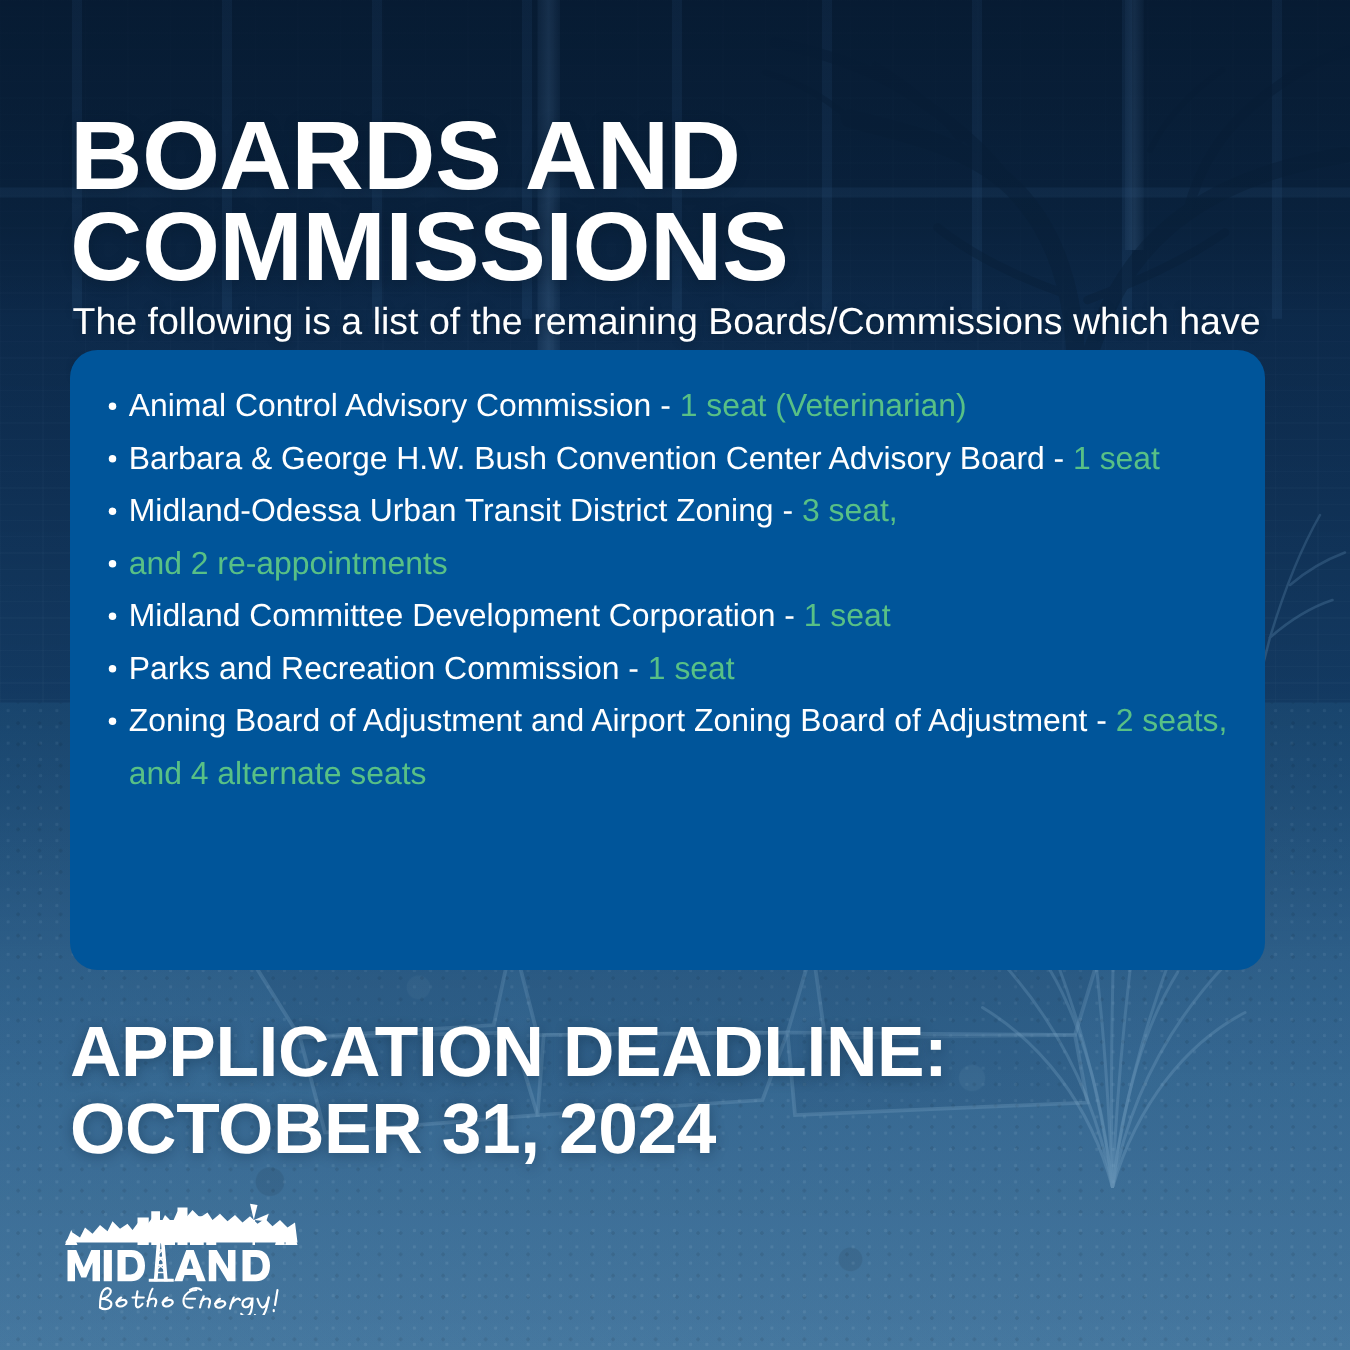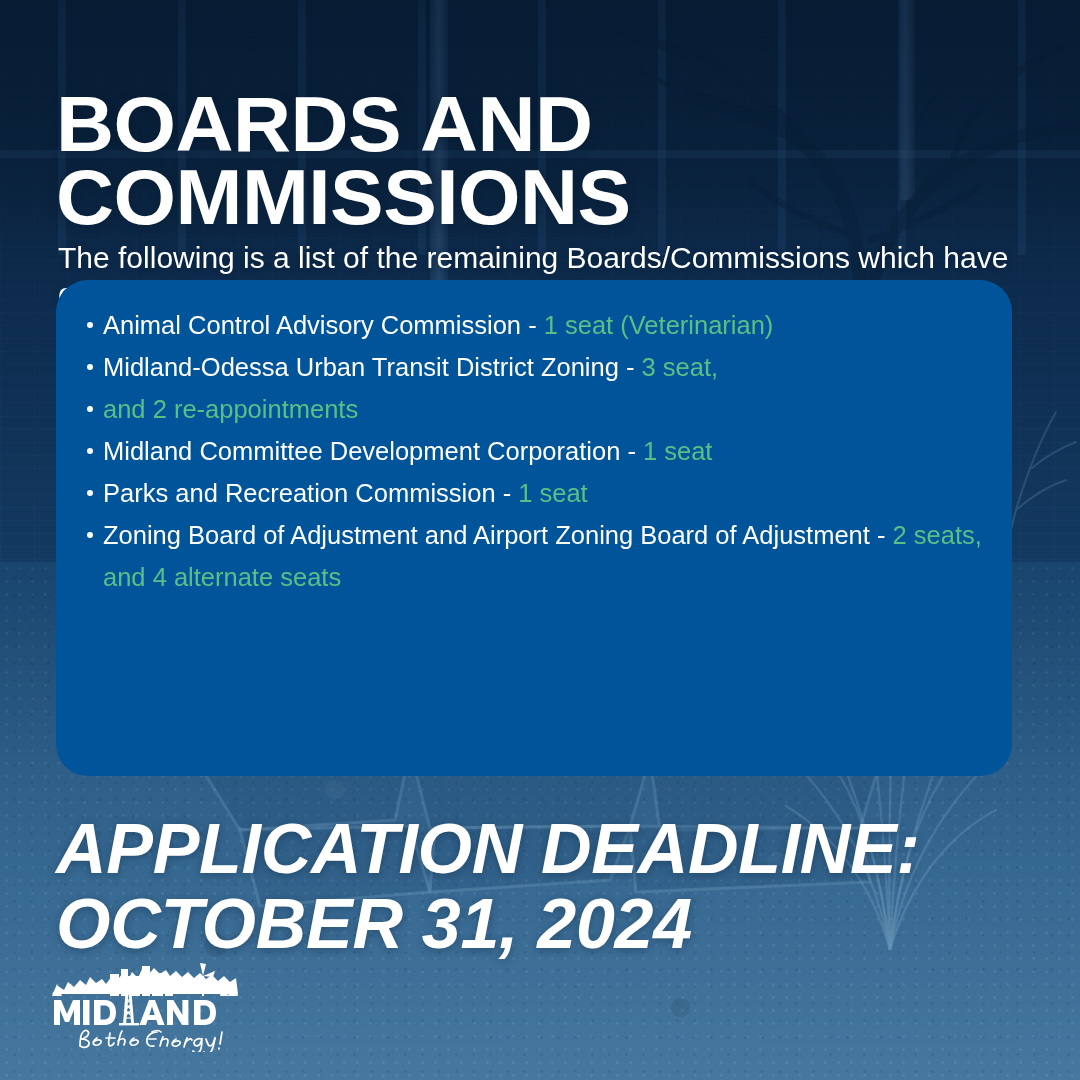--- a/index.html
+++ b/index.html
@@ -155,21 +155,21 @@
     text-shadow: 0 1px 6px rgba(6,26,46,0.5);
   }
 
   .card {
     position: absolute;
     left: 56px;
     top: 280px;
     width: 956px;
     height: 496px;
     background: #00559a;
-    border-radius: 32px;
+    border-radius: 22px;
   }
 
   .list {
     position: absolute;
     left: 0; right: 0; top: 24px;
     padding: 0;
     margin: 0;
     list-style: none;
   }
   .list-item {
@@ -193,28 +193,27 @@
   .li-green { color: #58c086; }
 
   .deadline {
     position: absolute;
     left: 56px;
     top: 812px;
     width: 900px;
     color: #ffffff;
     font-family: "Liberation Sans Narrow", "Liberation Sans", sans-serif;
     font-weight: 700;
-    font-size: 70px;
+    font-size: 57px;
     line-height: 1.07;
     letter-spacing: -0.3px;
     text-transform: uppercase;
     transform: scaleX(1.0);
     transform-origin: left top;
     text-shadow: 0 2px 10px rgba(6,26,46,0.35);
-    font-style: italic;
   }
 
   
   .logo {
     position: absolute;
     left: 50px;
     bottom: 28px;
     width: 190px;
     height: 92px;
   }
@@ -304,20 +303,21 @@
     <h1 class="headline">
       <span>BOARDS AND</span><br>
       <span>COMMISSIONS</span>
     </h1>
 
     <p class="subhead">The following is a list of the remaining Boards/Commissions which have open seats:</p>
 
     <div class="card">
       <ul class="list" id="openings-list">
           <li class="list-item"><span class="bullet"></span><span>Animal Control Advisory Commission - </span><span class="accent">1 seat (Veterinarian)</span></li>
+          <li class="list-item"><span class="bullet"></span><span>Barbara &amp; George H.W. Bush Convention Center Advisory Board - </span><span class="accent">1 seat</span></li>
           <li class="list-item"><span class="bullet"></span><span>Midland-Odessa Urban Transit District Zoning - </span><span class="accent">3 seat,</span></li>
           <li class="list-item li-green"><span class="bullet"></span><span>and 2 re-appointments</span></li>
           <li class="list-item"><span class="bullet"></span><span>Midland Committee Development Corporation - </span><span class="accent">1 seat</span></li>
           <li class="list-item"><span class="bullet"></span><span>Parks and Recreation Commission - </span><span class="accent">1 seat</span></li>
           <li class="list-item"><span class="bullet"></span><span>Zoning Board of Adjustment and Airport Zoning Board of Adjustment - </span><span class="accent">2 seats, and 4 alternate seats</span></li>
         </ul>
     </div>
 
     <div class="deadline">
       <span>APPLICATION DEADLINE:</span><br>

